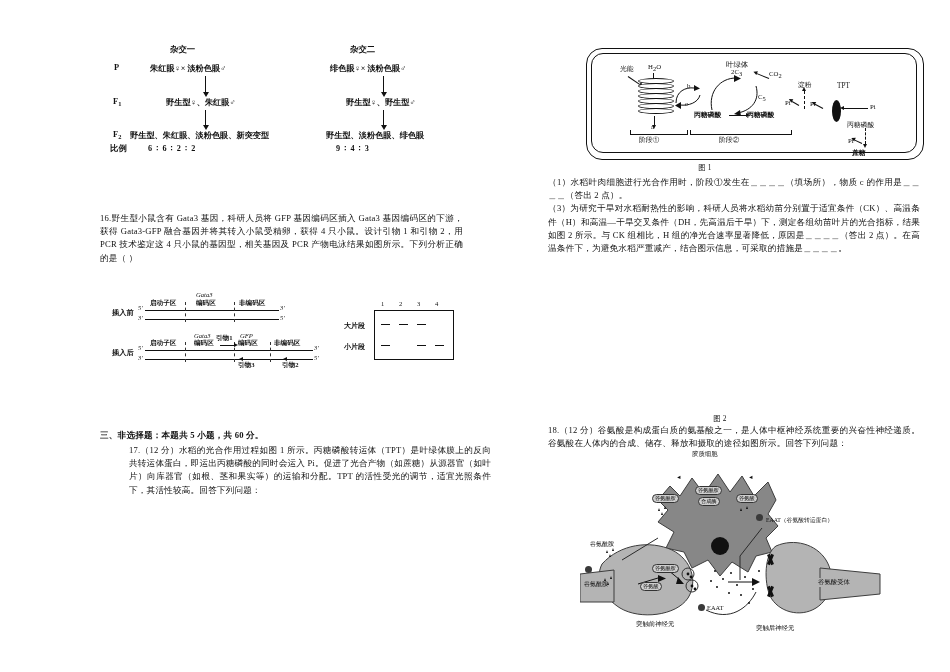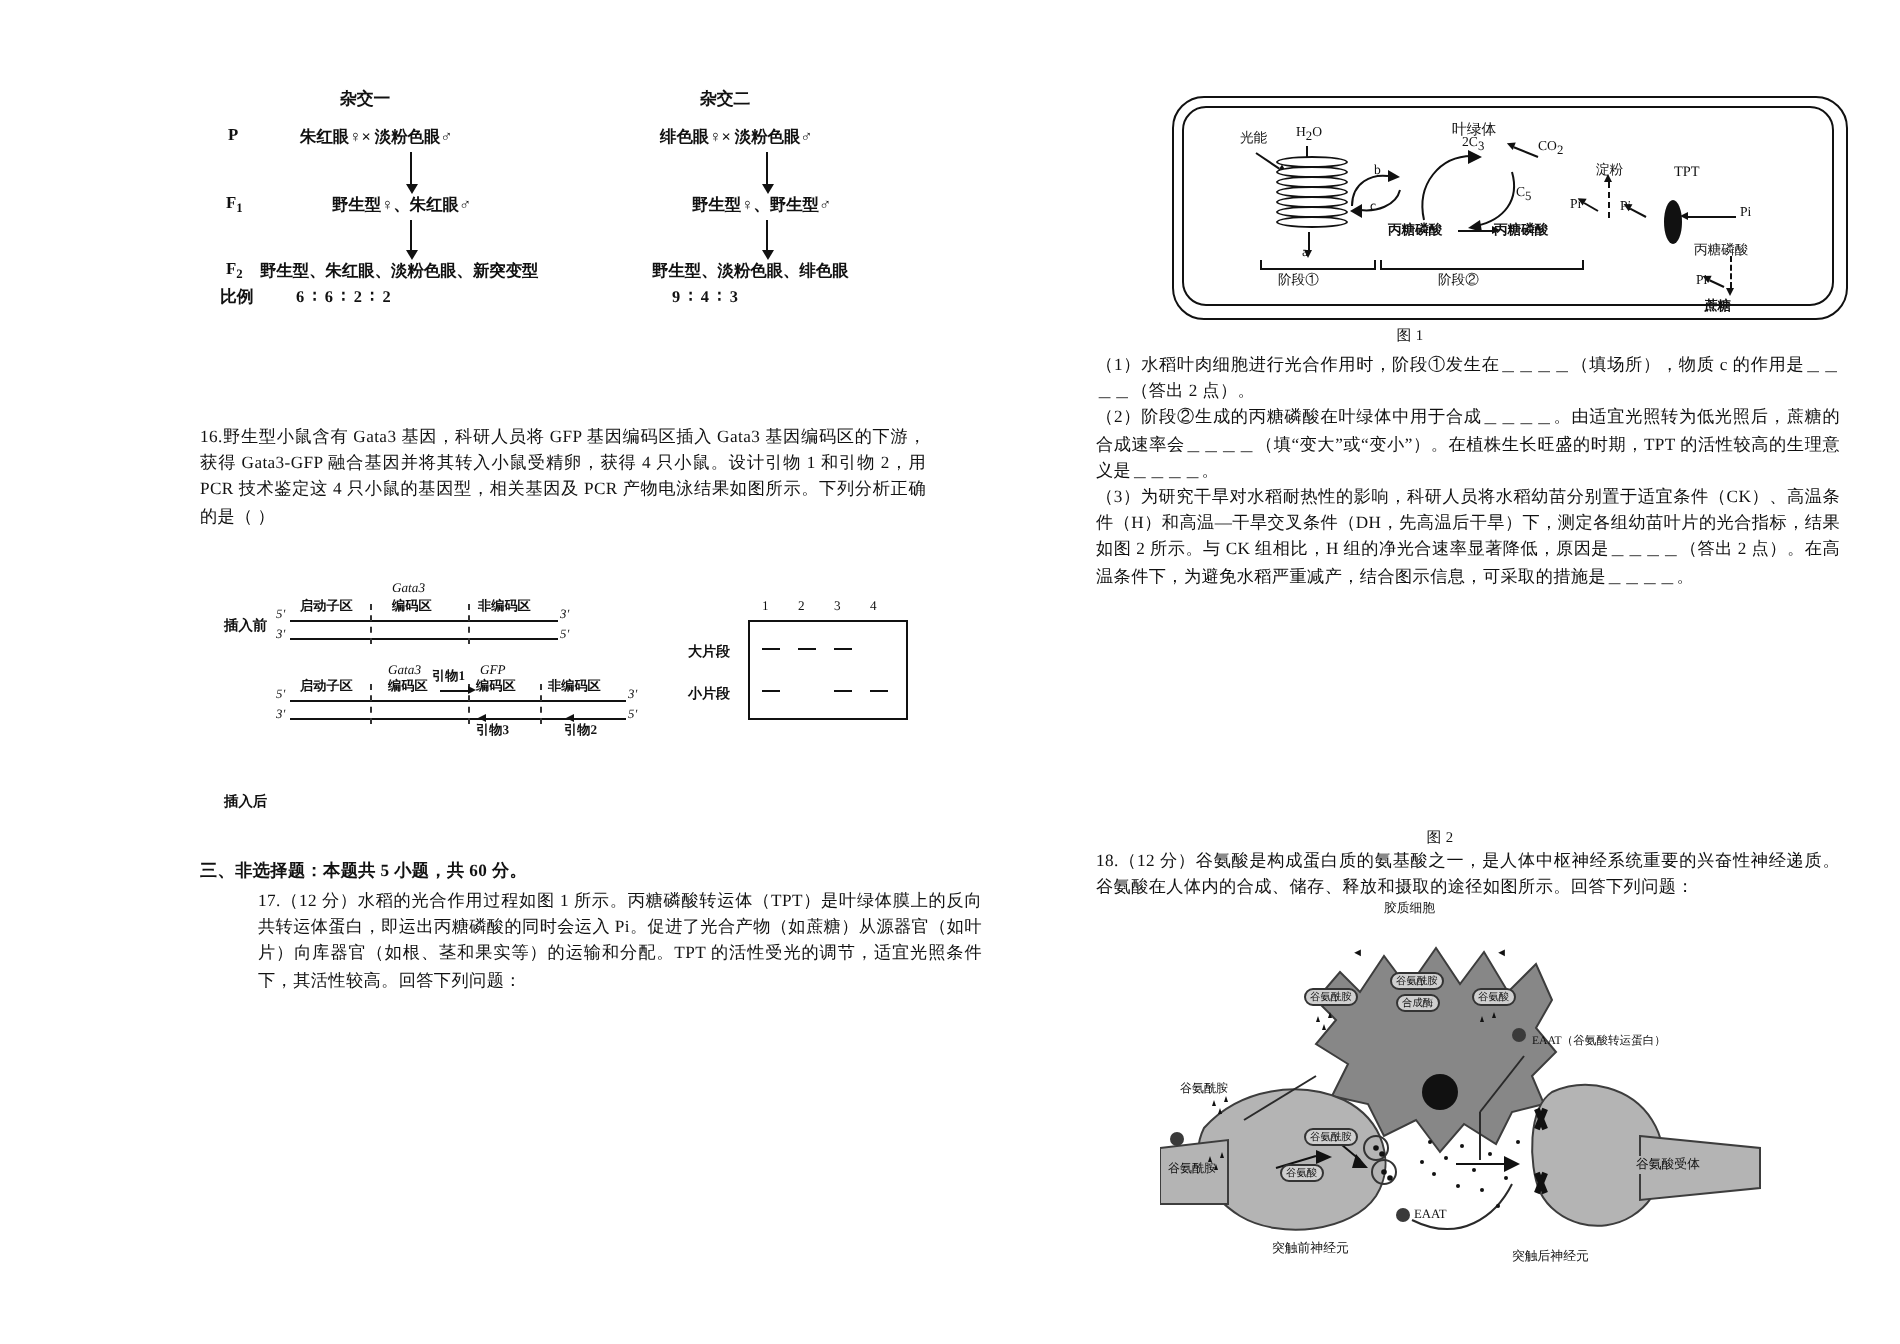--- a/index.html
+++ b/index.html
@@ -113,21 +113,21 @@
       <div class="genRow" style="left:228px;top:99px;">
         <span>9</span>&nbsp;&nbsp;∶&nbsp;&nbsp;<span>4</span>&nbsp;&nbsp;∶&nbsp;&nbsp;<span>3</span>
       </div>
     </div>
 
 
     <div class="txt" style="position:absolute;left:100px;top:212px;width:363px;text-align:justify;text-justify:inter-ideograph;">16.野生型小鼠含有 Gata3 基因，科研人员将 GFP 基因编码区插入 Gata3 基因编码区的下游，获得 Gata3-GFP 融合基因并将其转入小鼠受精卵，获得 4 只小鼠。设计引物 1 和引物 2，用 PCR 技术鉴定这 4 只小鼠的基因型，相关基因及 PCR 产物电泳结果如图所示。下列分析正确的是（      ）</div>
 
     <div id="geneBox">
       <div class="gSide" style="left:0px;top:16px;text-align:center;">插入前</div>
-      <div class="gSide" style="left:0px;top:56px;margin-top:48px;">插入后</div>
+      <div class="gSide" style="left:0px;top:56px;">插入后</div>
 
       <div class="gEnd" style="left:26px;top:12px;">5′</div>
       <div class="gEnd" style="left:26px;top:22px;">3′</div>
       <div class="gLine" style="left:33px;top:18px;width:134px;"></div>
       <div class="gLine" style="left:33px;top:27px;width:134px;"></div>
       <div class="gEnd" style="left:168px;top:12px;">3′</div>
       <div class="gEnd" style="left:168px;top:22px;">5′</div>
       <div class="gDash" style="left:73px;top:10px;height:20px;"></div>
       <div class="gDash" style="left:122px;top:10px;height:20px;"></div>
       <div class="gTxt" style="left:38px;top:7px;">启动子区</div>
@@ -252,21 +252,20 @@
 
       <div class="brk" style="left:44px;top:82px;width:56px;"></div>
       <div class="brk" style="left:104px;top:82px;width:100px;"></div>
       <div class="ct" style="left:53px;top:87px;">阶段①</div>
       <div class="ct" style="left:133px;top:87px;">阶段②</div>
     </div>
     <div class="txt ctr" style="position:absolute;left:170px;top:161px;width:120px;font-size:7.4px;">图 1</div>
 
     <div style="position:absolute;left:73px;top:176px;width:372px;">
       <div class="txt" style="text-align:justify;text-justify:inter-ideograph;">（1）水稻叶肉细胞进行光合作用时，阶段①发生在＿＿＿＿（填场所），物质 c 的作用是＿＿＿＿（答出 2 点）。</div>
-      <div class="txt" style="text-align:justify;text-justify:inter-ideograph;">（2）阶段②生成的丙糖磷酸在叶绿体中用于合成＿＿＿＿。由适宜光照转为低光照后，蔗糖的合成速率会＿＿＿＿（填“变大”或“变小”）。在植株生长旺盛的时期，TPT 的活性较高的生理意义是＿＿＿＿。</div>
       <div class="txt" style="text-align:justify;text-justify:inter-ideograph;">（3）为研究干旱对水稻耐热性的影响，科研人员将水稻幼苗分别置于适宜条件（CK）、高温条件（H）和高温—干旱交叉条件（DH，先高温后干旱）下，测定各组幼苗叶片的光合指标，结果如图 2 所示。与 CK 组相比，H 组的净光合速率显著降低，原因是＿＿＿＿（答出 2 点）。在高温条件下，为避免水稻严重减产，结合图示信息，可采取的措施是＿＿＿＿。</div>
     </div>
 
     <div class="txt ctr" style="position:absolute;left:660px;top:412px;width:120px;font-size:7.4px;left:185px;">图 2</div>
 
     <div class="txt" style="position:absolute;left:73px;top:424px;width:372px;text-align:justify;text-justify:inter-ideograph;">18.（12 分）谷氨酸是构成蛋白质的氨基酸之一，是人体中枢神经系统重要的兴奋性神经递质。谷氨酸在人体内的合成、储存、释放和摄取的途径如图所示。回答下列问题：</div>
 
     <div id="syn" style="left:105px;top:452px;">
       <div class="sCap" style="left:112px;top:-2px;">胶质细胞</div>
 

